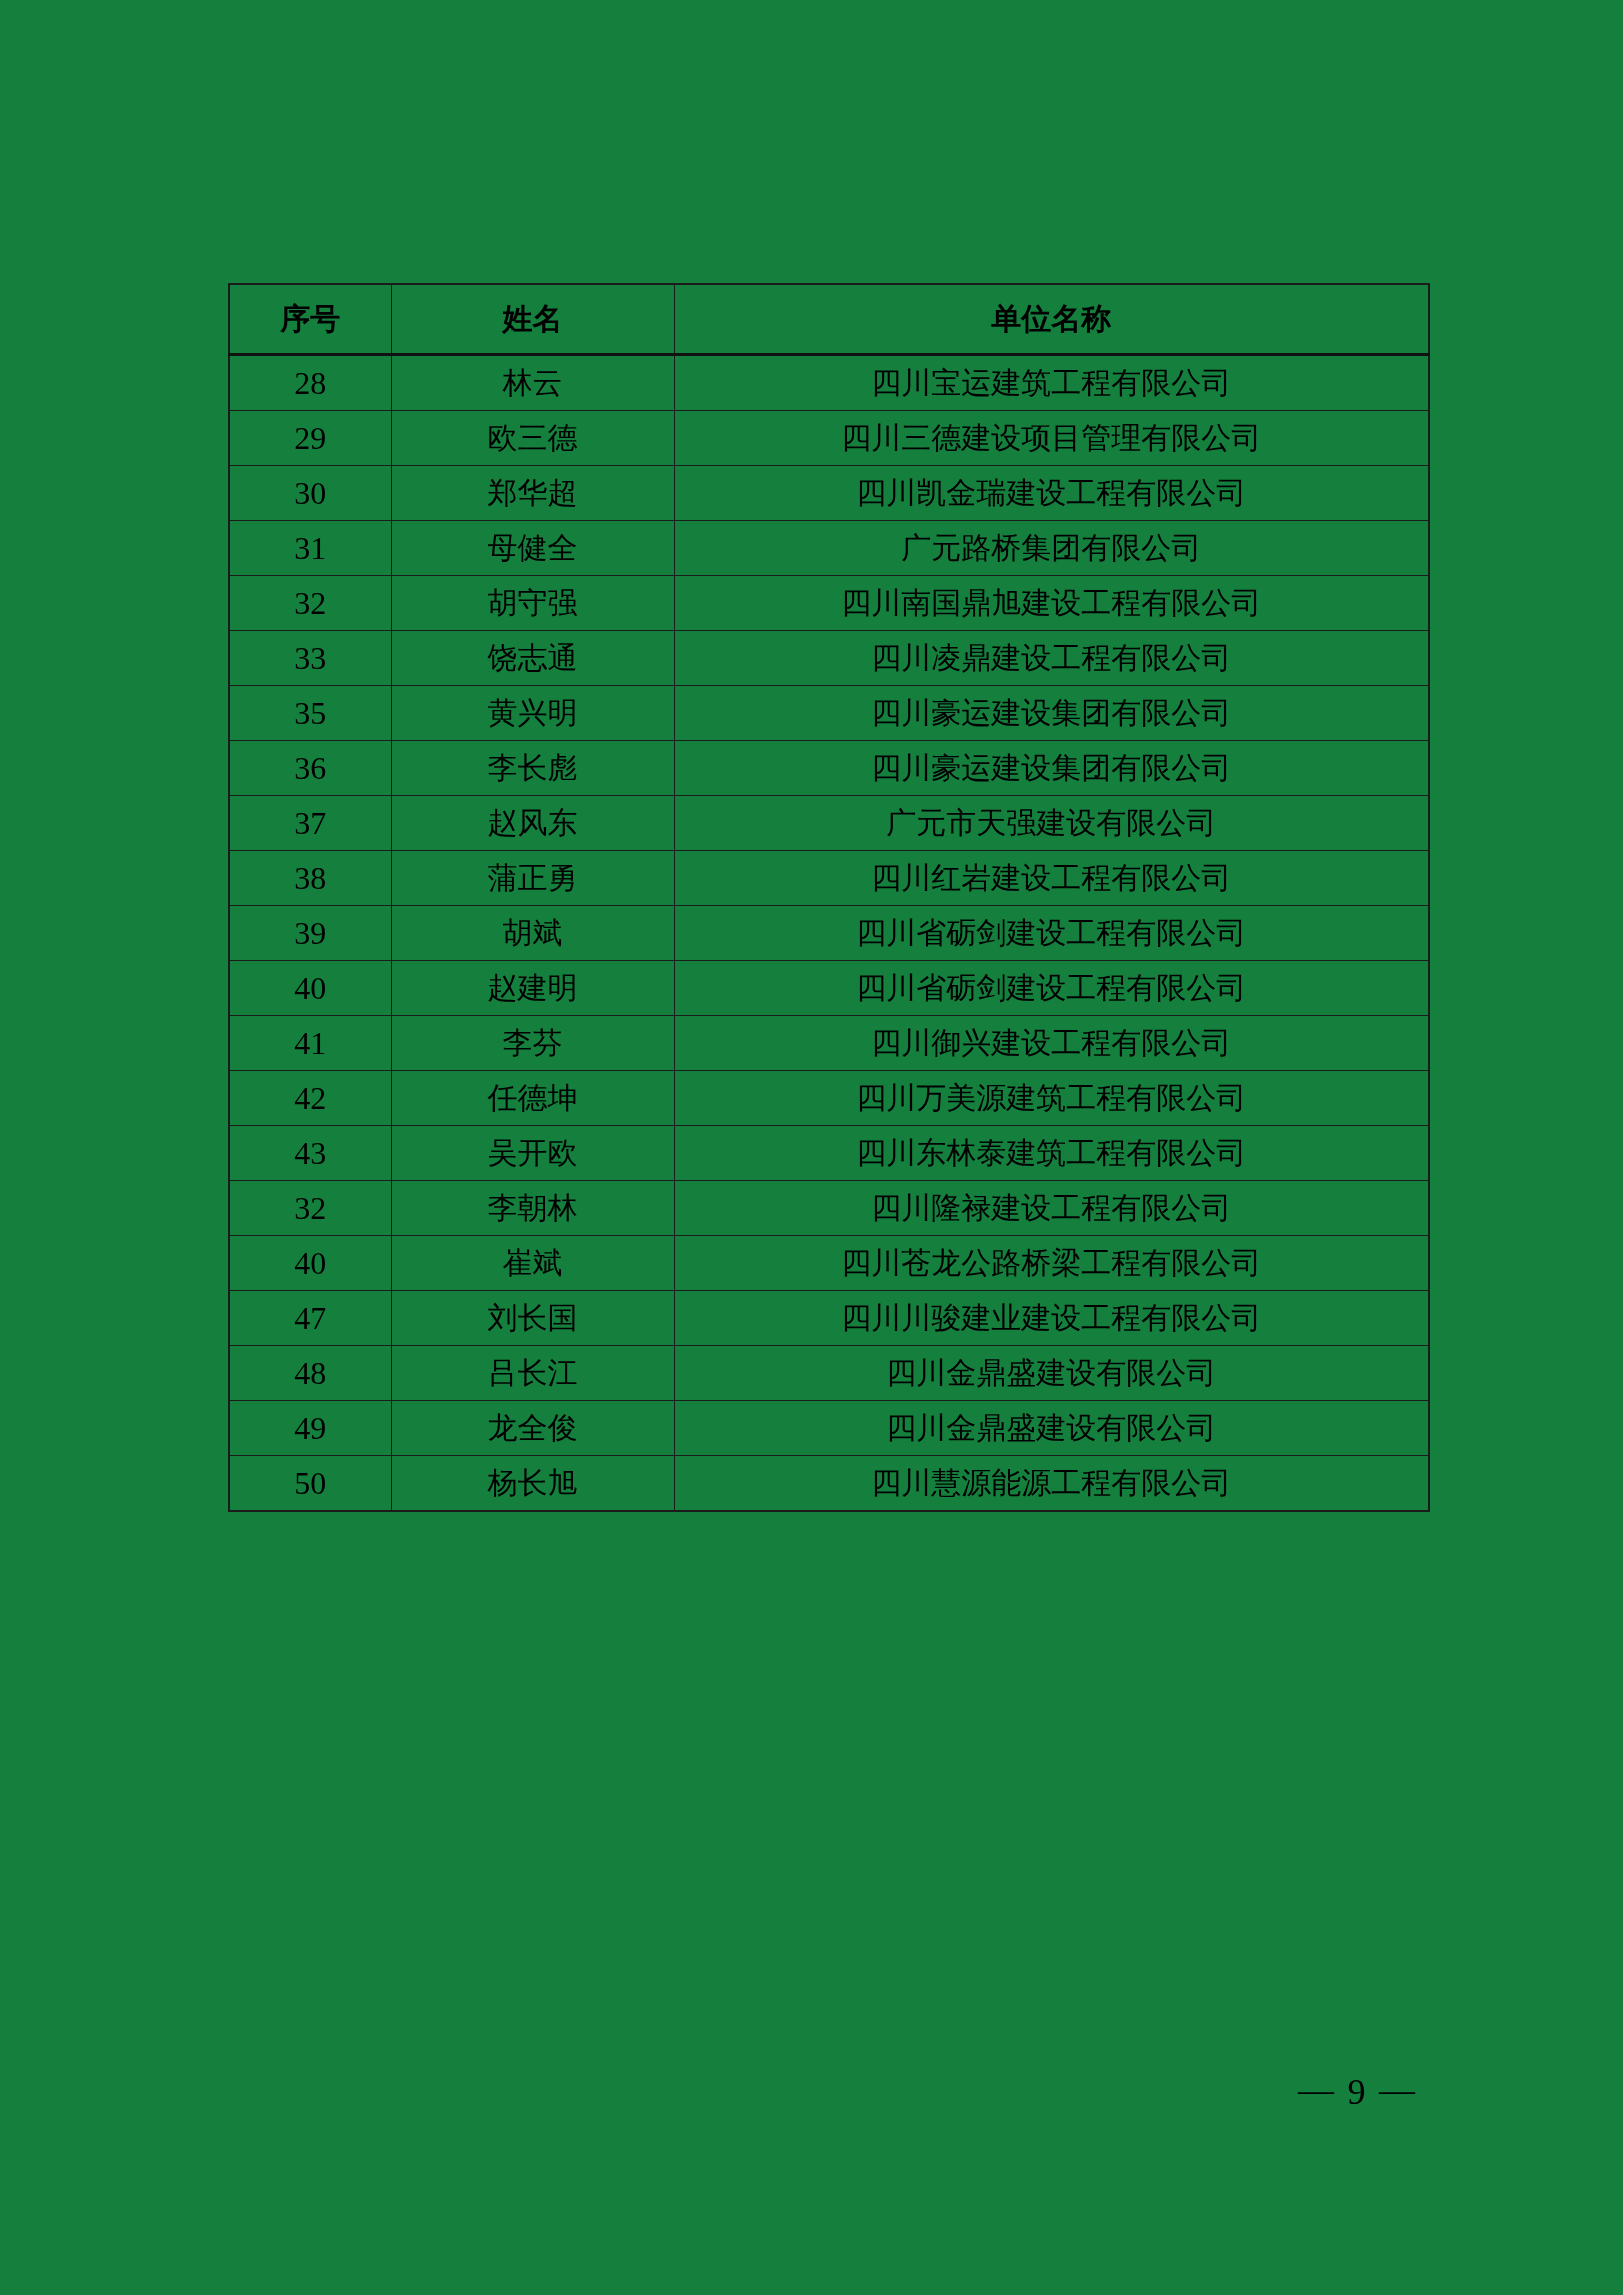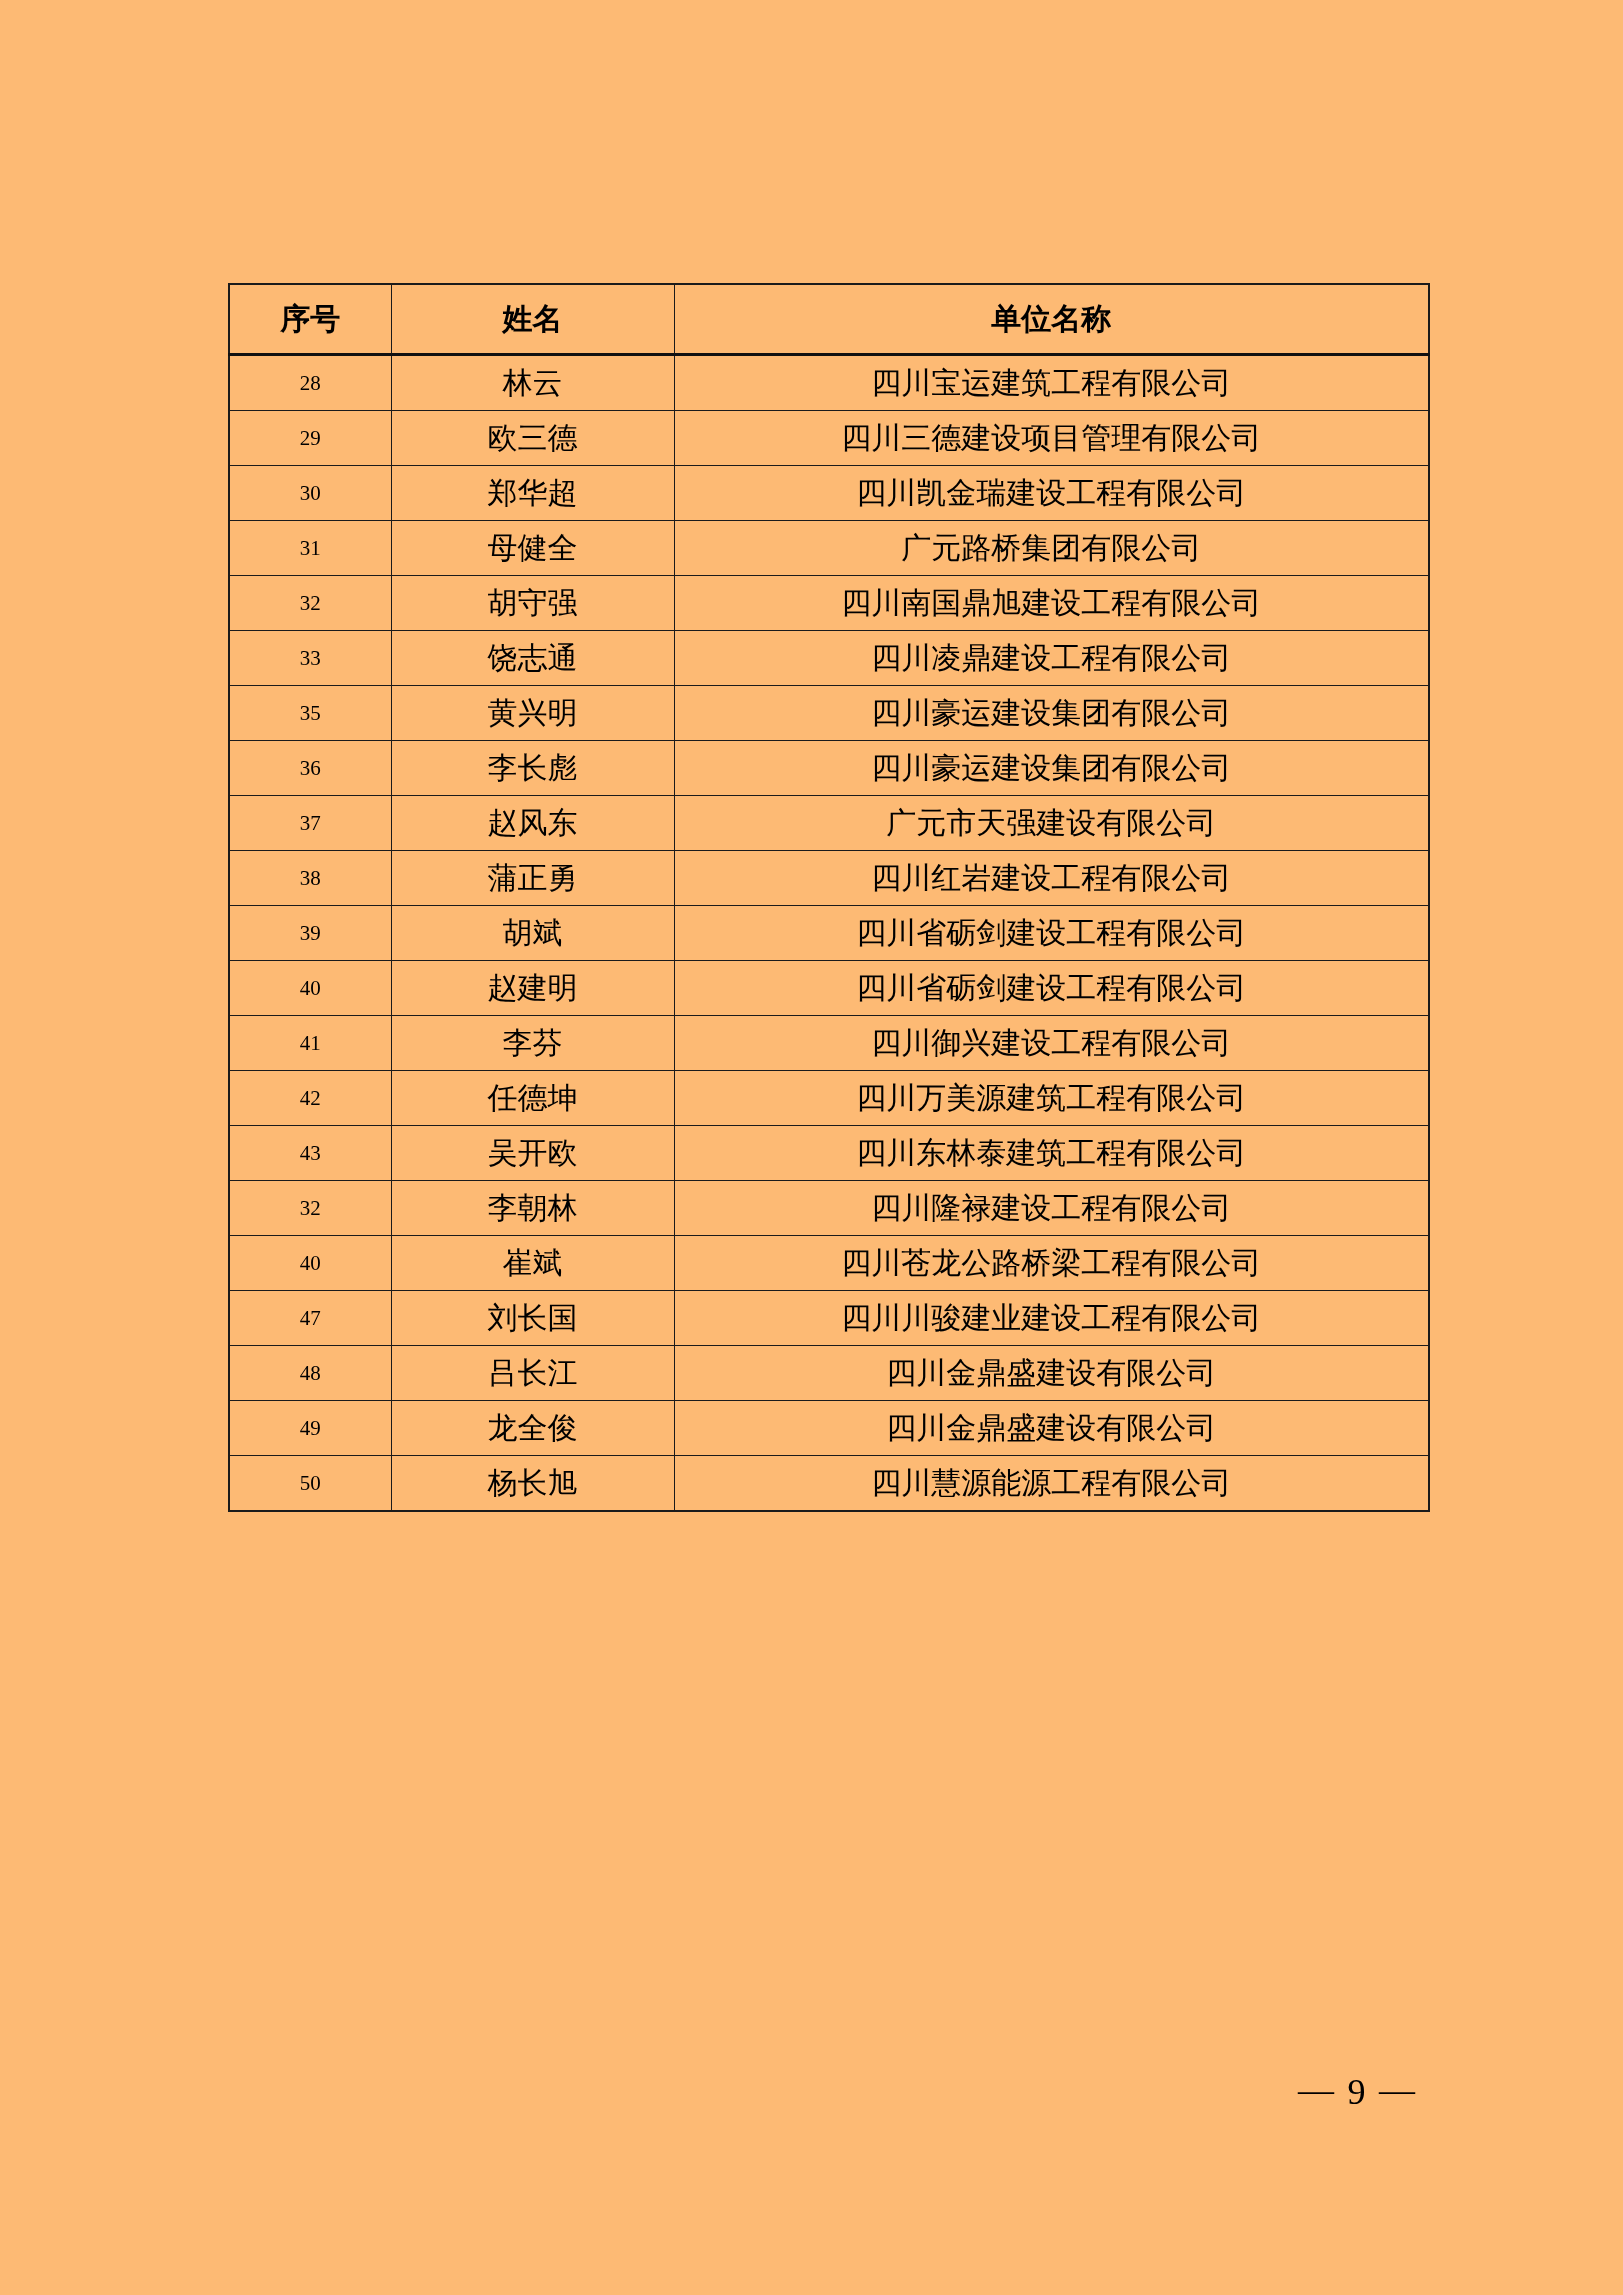--- a/index.html
+++ b/index.html
@@ -10,21 +10,21 @@
     width: 1623px;
     height: 2295px;
     position: relative;
     background: #ffffff;
     color: #000000;
     font-family: "Liberation Serif", "DejaVu Serif", serif;
   }
   .doc-page {
     position: absolute;
     inset: 0;
-    background: #fdba74;
+    background: #15803d;
   }
   table.roster {
     position: absolute;
     left: 228px;
     top: 283px;
     width: 1201px;
     border-collapse: collapse;
     table-layout: fixed;
     border: 2.5px solid #1b1b1b;
   }
@@ -45,21 +45,21 @@
     font-weight: 700;
     font-size: 30px;
     border-bottom: 3.4px solid #111111;
   }
   table.roster tbody td {
     height: 54px;
     font-size: 30px;
     font-family: "Liberation Serif", "DejaVu Serif", serif;
   }
   table.roster tbody td.no-cell {
-    font-size: 21px;
+    font-size: 32px;
   }
   .page-footer {
     position: absolute;
     left: 1272px;
     top: 2071px;
     width: 169px;
     display: flex;
     align-items: center;
     justify-content: center;
     gap: 13.5px;

